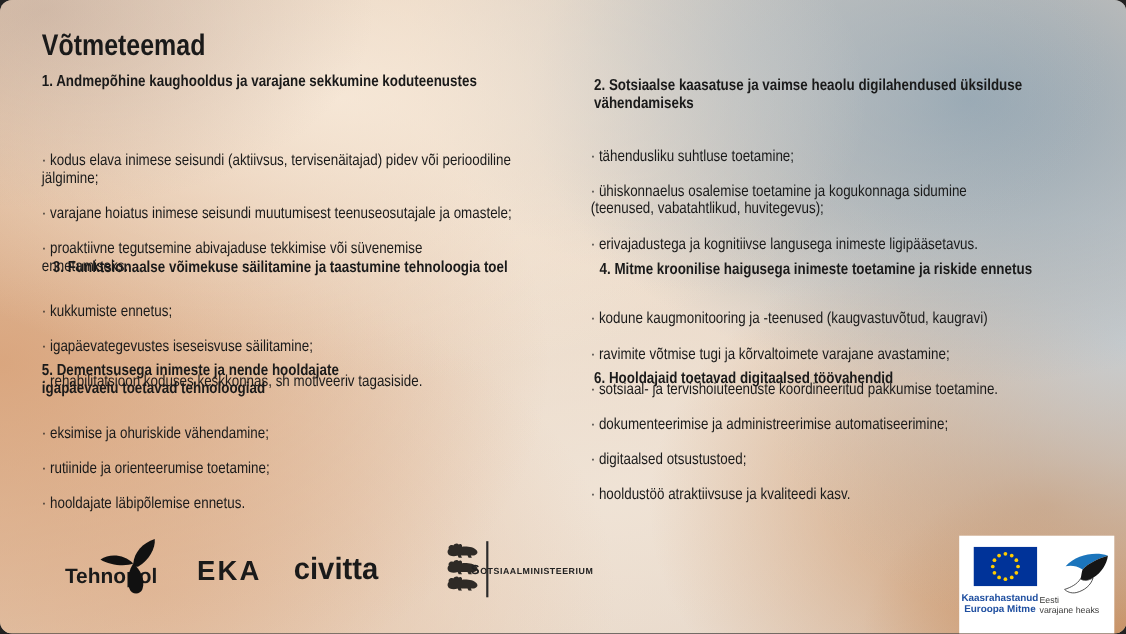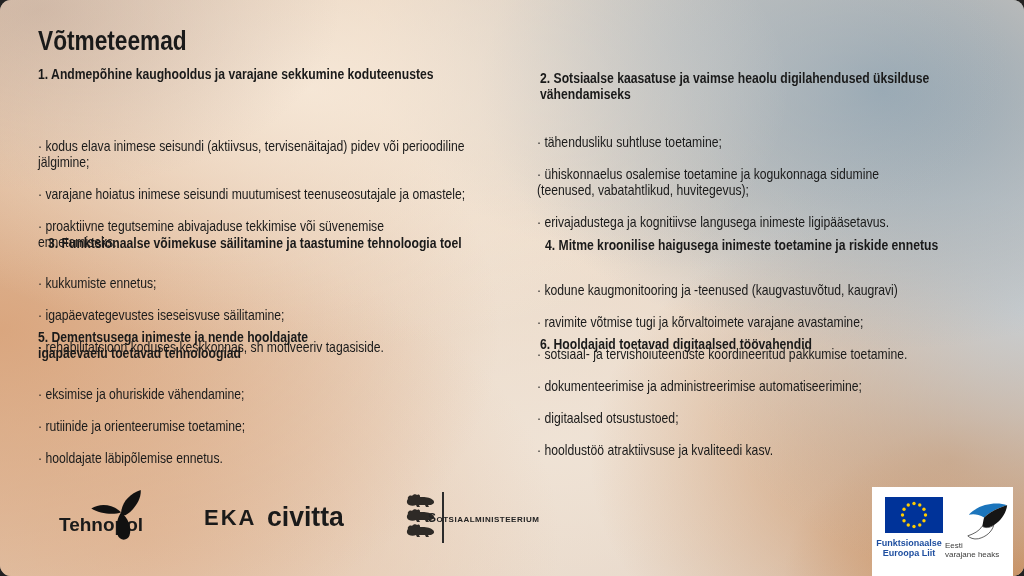--- a/index.html
+++ b/index.html
@@ -31,21 +31,21 @@
     position:absolute;width:620px;font-size:14.5px;font-weight:bold;line-height:16px;
     white-space:pre-line;transform:scaleX(.84);transform-origin:0 0;
   }
   .sec-bullets{
     position:absolute;width:620px;font-size:14.5px;line-height:16px;
     white-space:pre-line;transform:scaleX(.84);transform-origin:0 0;
   }
   
   .tehnopol-label{position:absolute;left:59px;top:514px;font-size:19px;font-weight:bold;}
   .tehnopol-mark{position:absolute;left:88px;top:489px;}
-  .eka-label{position:absolute;left:179px;top:505px;font-size:22px;font-weight:bold;letter-spacing:2px;margin-left:25px;}
+  .eka-label{position:absolute;left:179px;top:505px;font-size:25px;font-weight:bold;letter-spacing:2px;}
   .civitta-label{position:absolute;left:267px;top:501px;font-size:28px;font-weight:bold;letter-spacing:0px;transform:scaleX(.95);transform-origin:0 0;}
   .coa{position:absolute;left:405px;top:493px;}
   .ministry-divider{position:absolute;left:442px;top:492px;width:2px;height:51px;background:#2b2b2b;}
   .ministry-label{position:absolute;left:428px;top:511px;font-size:12px;font-weight:bold;font-variant:small-caps;letter-spacing:.5px;color:#222;}
   .panel{position:absolute;left:872px;top:487px;width:141px;height:89px;background:var(--panel-white,#fff);}
   .eu-flag{position:absolute;left:885px;top:497px;}
   .eu-text{position:absolute;left:872px;top:539px;width:74px;text-align:center;
     font-size:9px;font-weight:bold;line-height:9.5px;color:var(--eu-text,#1f4fa0);}
   .ee-swallow{position:absolute;left:963px;top:501px;}
   .ee-text{position:absolute;left:945px;top:541px;width:68px;
@@ -144,22 +144,22 @@
         <circle cx="34.75" cy="27.96" r="1.7"></circle>
       <circle cx="29" cy="29.5" r="1.7"></circle>
         <circle cx="23.25" cy="27.96" r="1.7"></circle>
       <circle cx="19.04" cy="23.75" r="1.7"></circle>
         <circle cx="17.5" cy="18" r="1.7"></circle>
       <circle cx="19.04" cy="12.25" r="1.7"></circle>
         <circle cx="23.25" cy="8.04" r="1.7"></circle>
     </g>
   </svg>
   <div class="eu-text">
-    <div>Funktsionaalse</div>
-    <div>Euroopa Liit</div>
+    <div>Kaasrahastanud</div>
+    <div>Euroopa Mitme</div>
   </div>
 
   <svg class="ee-swallow" width="48" height="39" viewBox="0 0 50 40">
     <path d="M6,14 C16,3 34,0 46,4 C36,7 28,11 22,17 C16,13 10,13 6,14 Z" fill="#1b75bc"></path>
     <path d="M22,17 C28,11 36,7 46,4 C45,12 40,20 32,25 C27,28 23,28 20,26 C21,23 21,20 22,17 Z" fill="#151515"></path>
     <path d="M20,26 C23,28 27,28 32,25 C30,32 24,37 16,39 C11,40 7,38 5,36 C11,34 17,31 20,26 Z" fill="#ffffff" stroke="#333" stroke-width="0.8"></path>
   </svg>
   <div class="ee-text">
     <div>Eesti</div>
     <div>varajane heaks</div>

